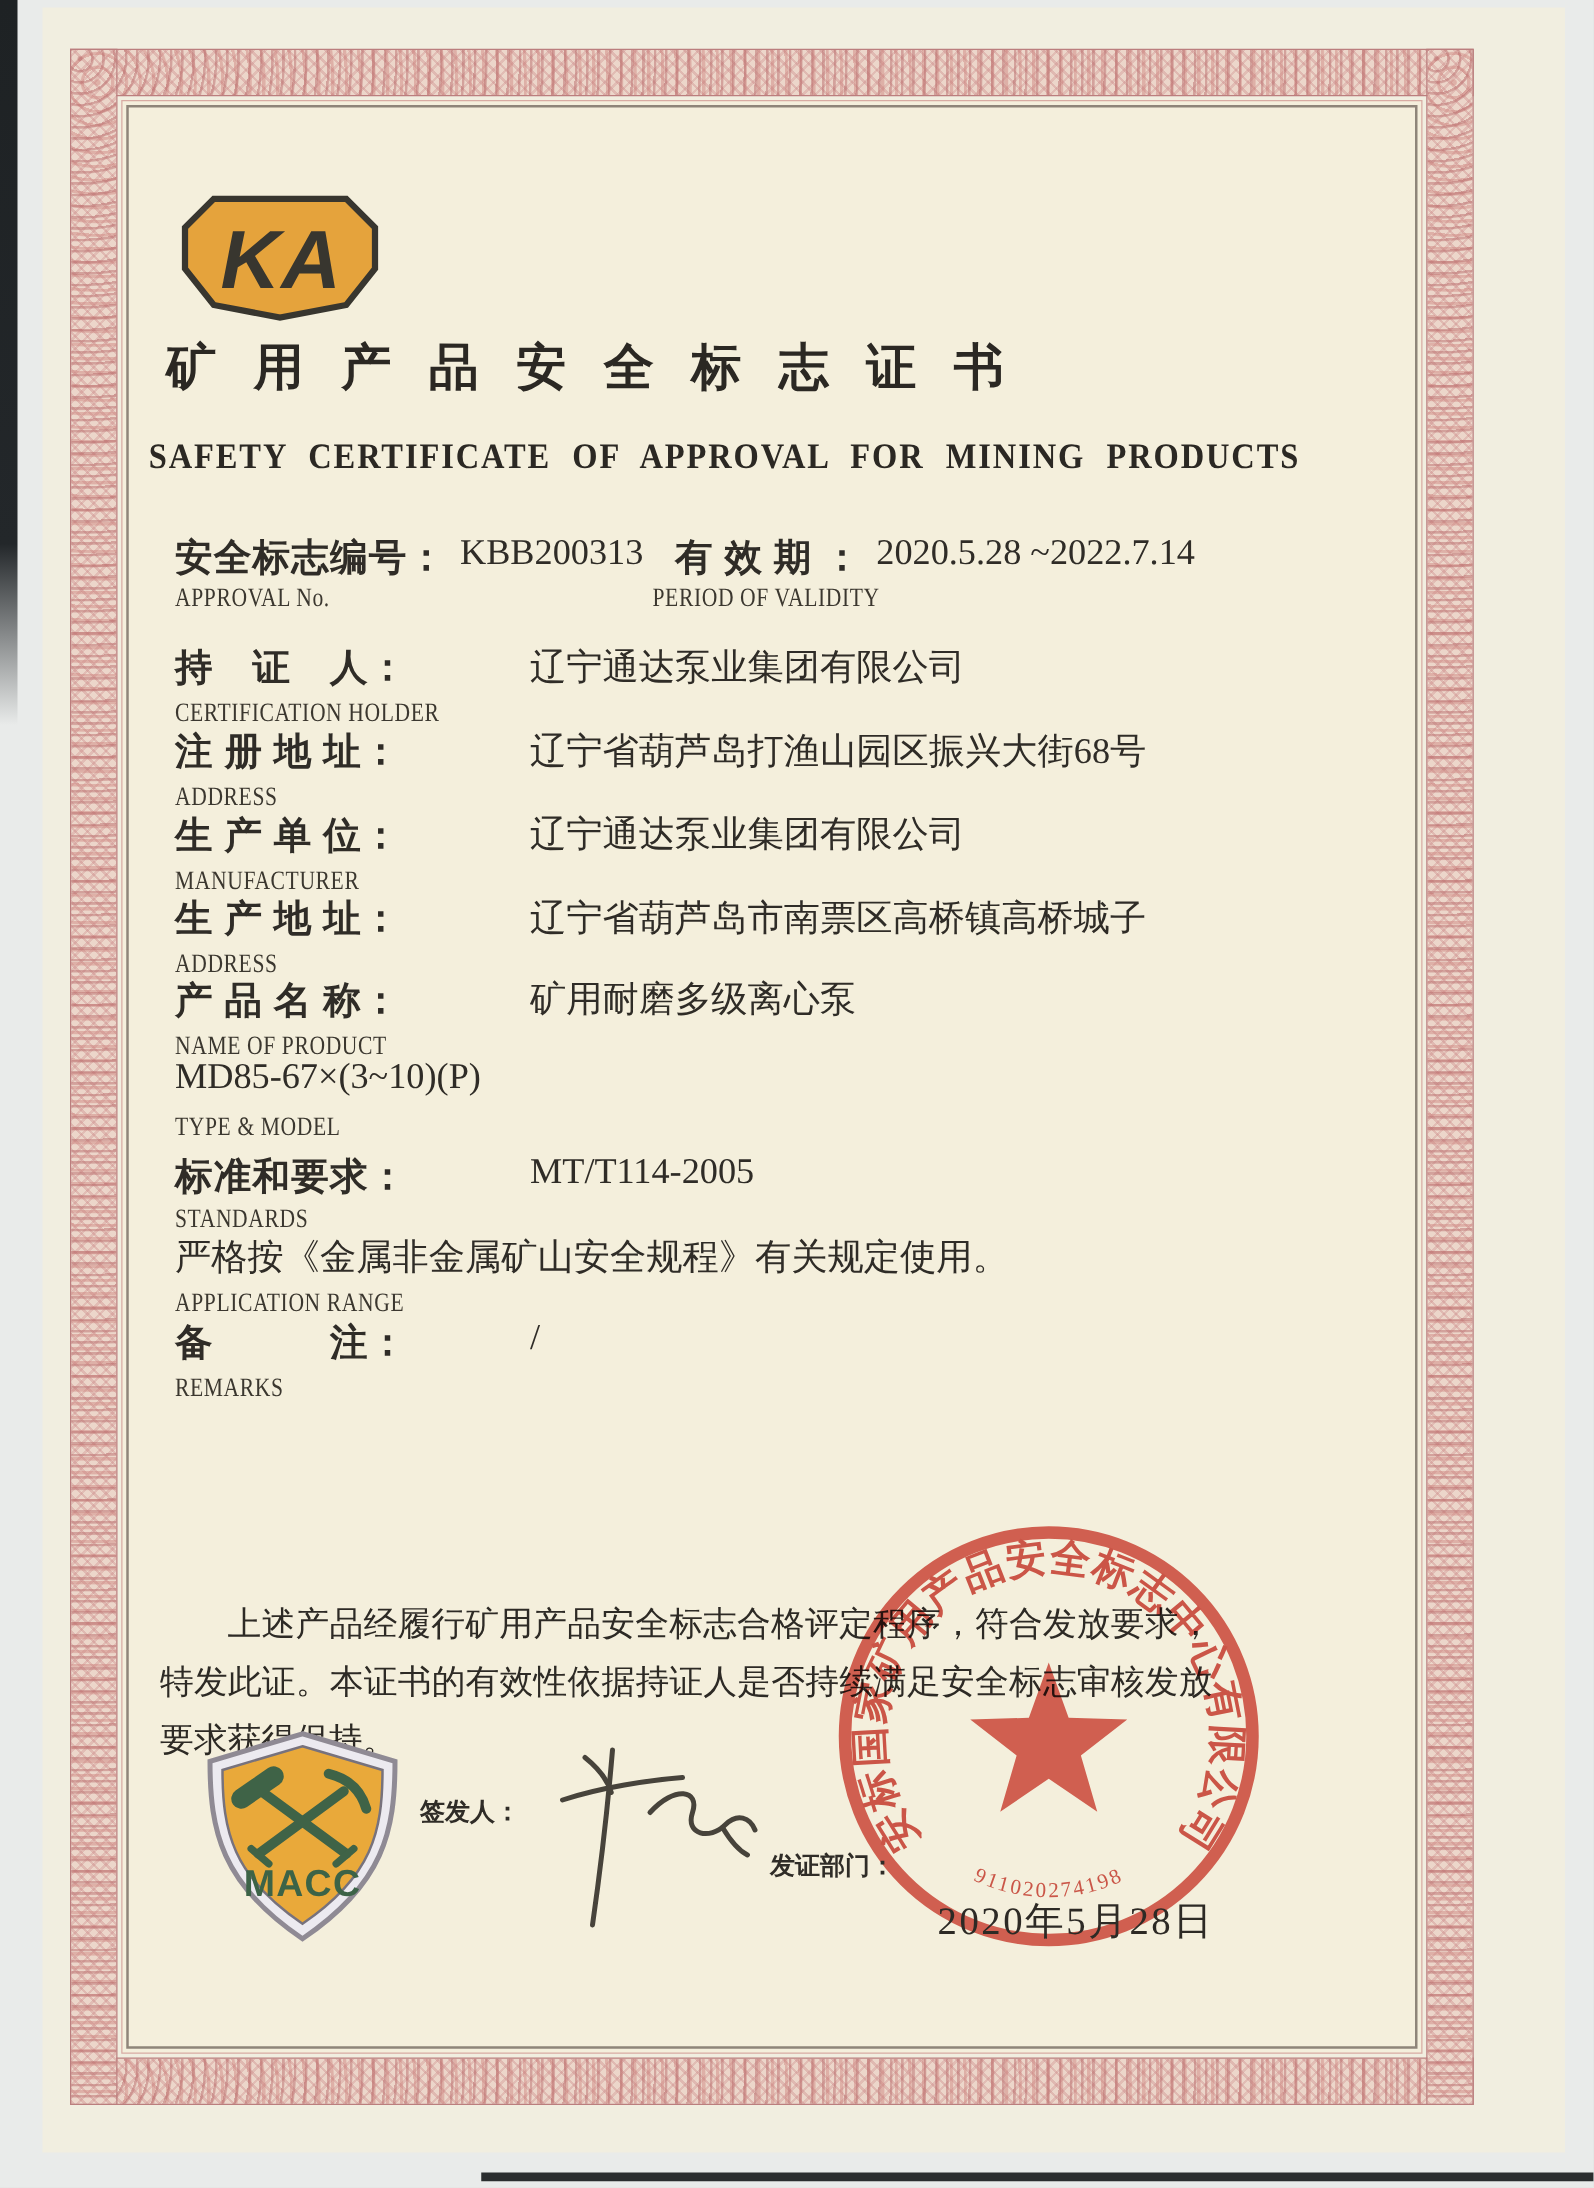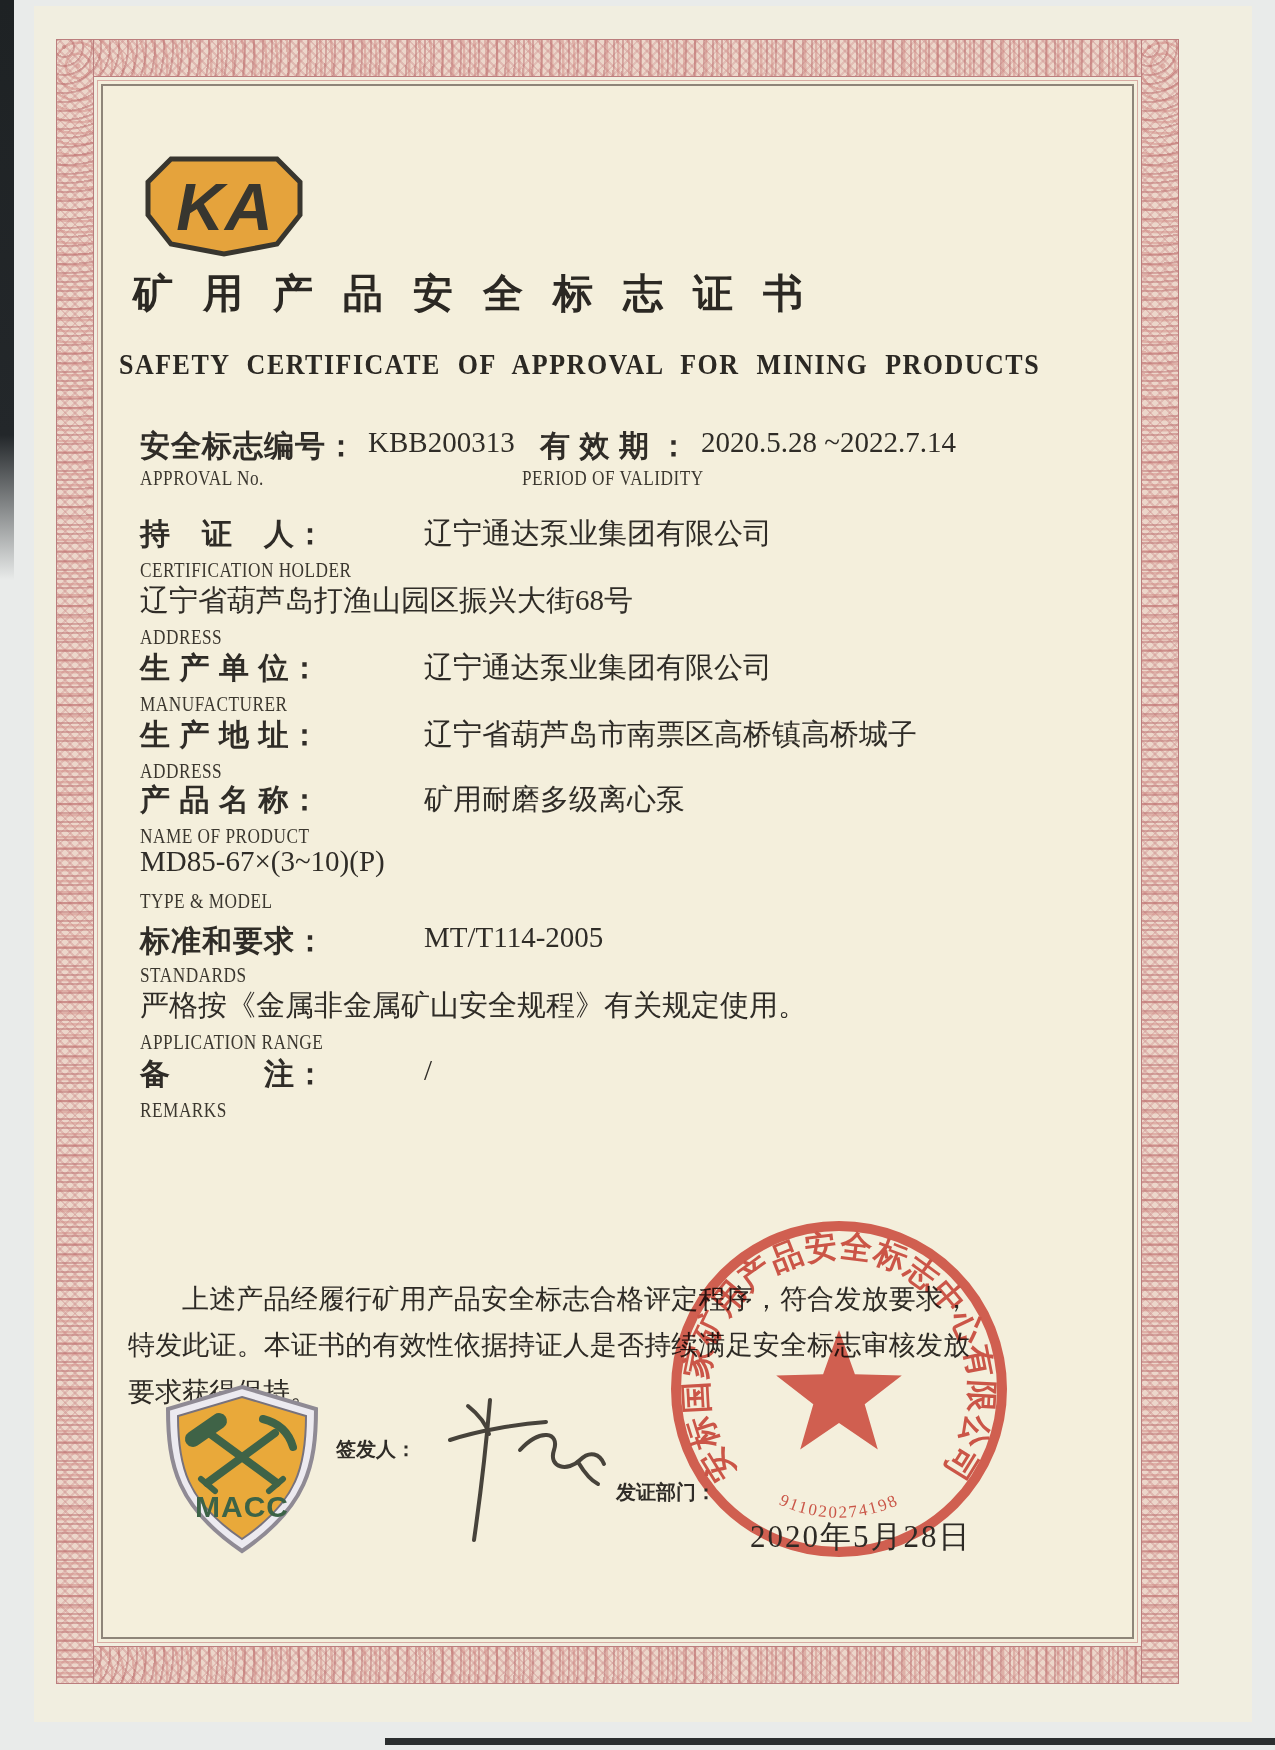--- a/index.html
+++ b/index.html
@@ -110,20 +110,21 @@
   </div>
   <div class="fsub" style="left:522px; top:466px">PERIOD OF VALIDITY</div>
 
   <div class="fieldrow wn" style="top:514px">
     <span class="flabel">持　证　人：</span>
     <span class="fvalue">辽宁通达泵业集团有限公司</span>
   </div>
   <div class="fsub" style="top:558px">CERTIFICATION HOLDER</div>
 
   <div class="fieldrow wn" style="top:581px">
+    <span class="flabel">注 册 地 址：</span>
     <span class="fvalue">辽宁省葫芦岛打渔山园区振兴大街68号</span>
   </div>
   <div class="fsub" style="top:625px">ADDRESS</div>
 
   <div class="fieldrow wn" style="top:648px">
     <span class="flabel">生 产 单 位：</span>
     <span class="fvalue">辽宁通达泵业集团有限公司</span>
   </div>
   <div class="fsub" style="top:692px">MANUFACTURER</div>
 

